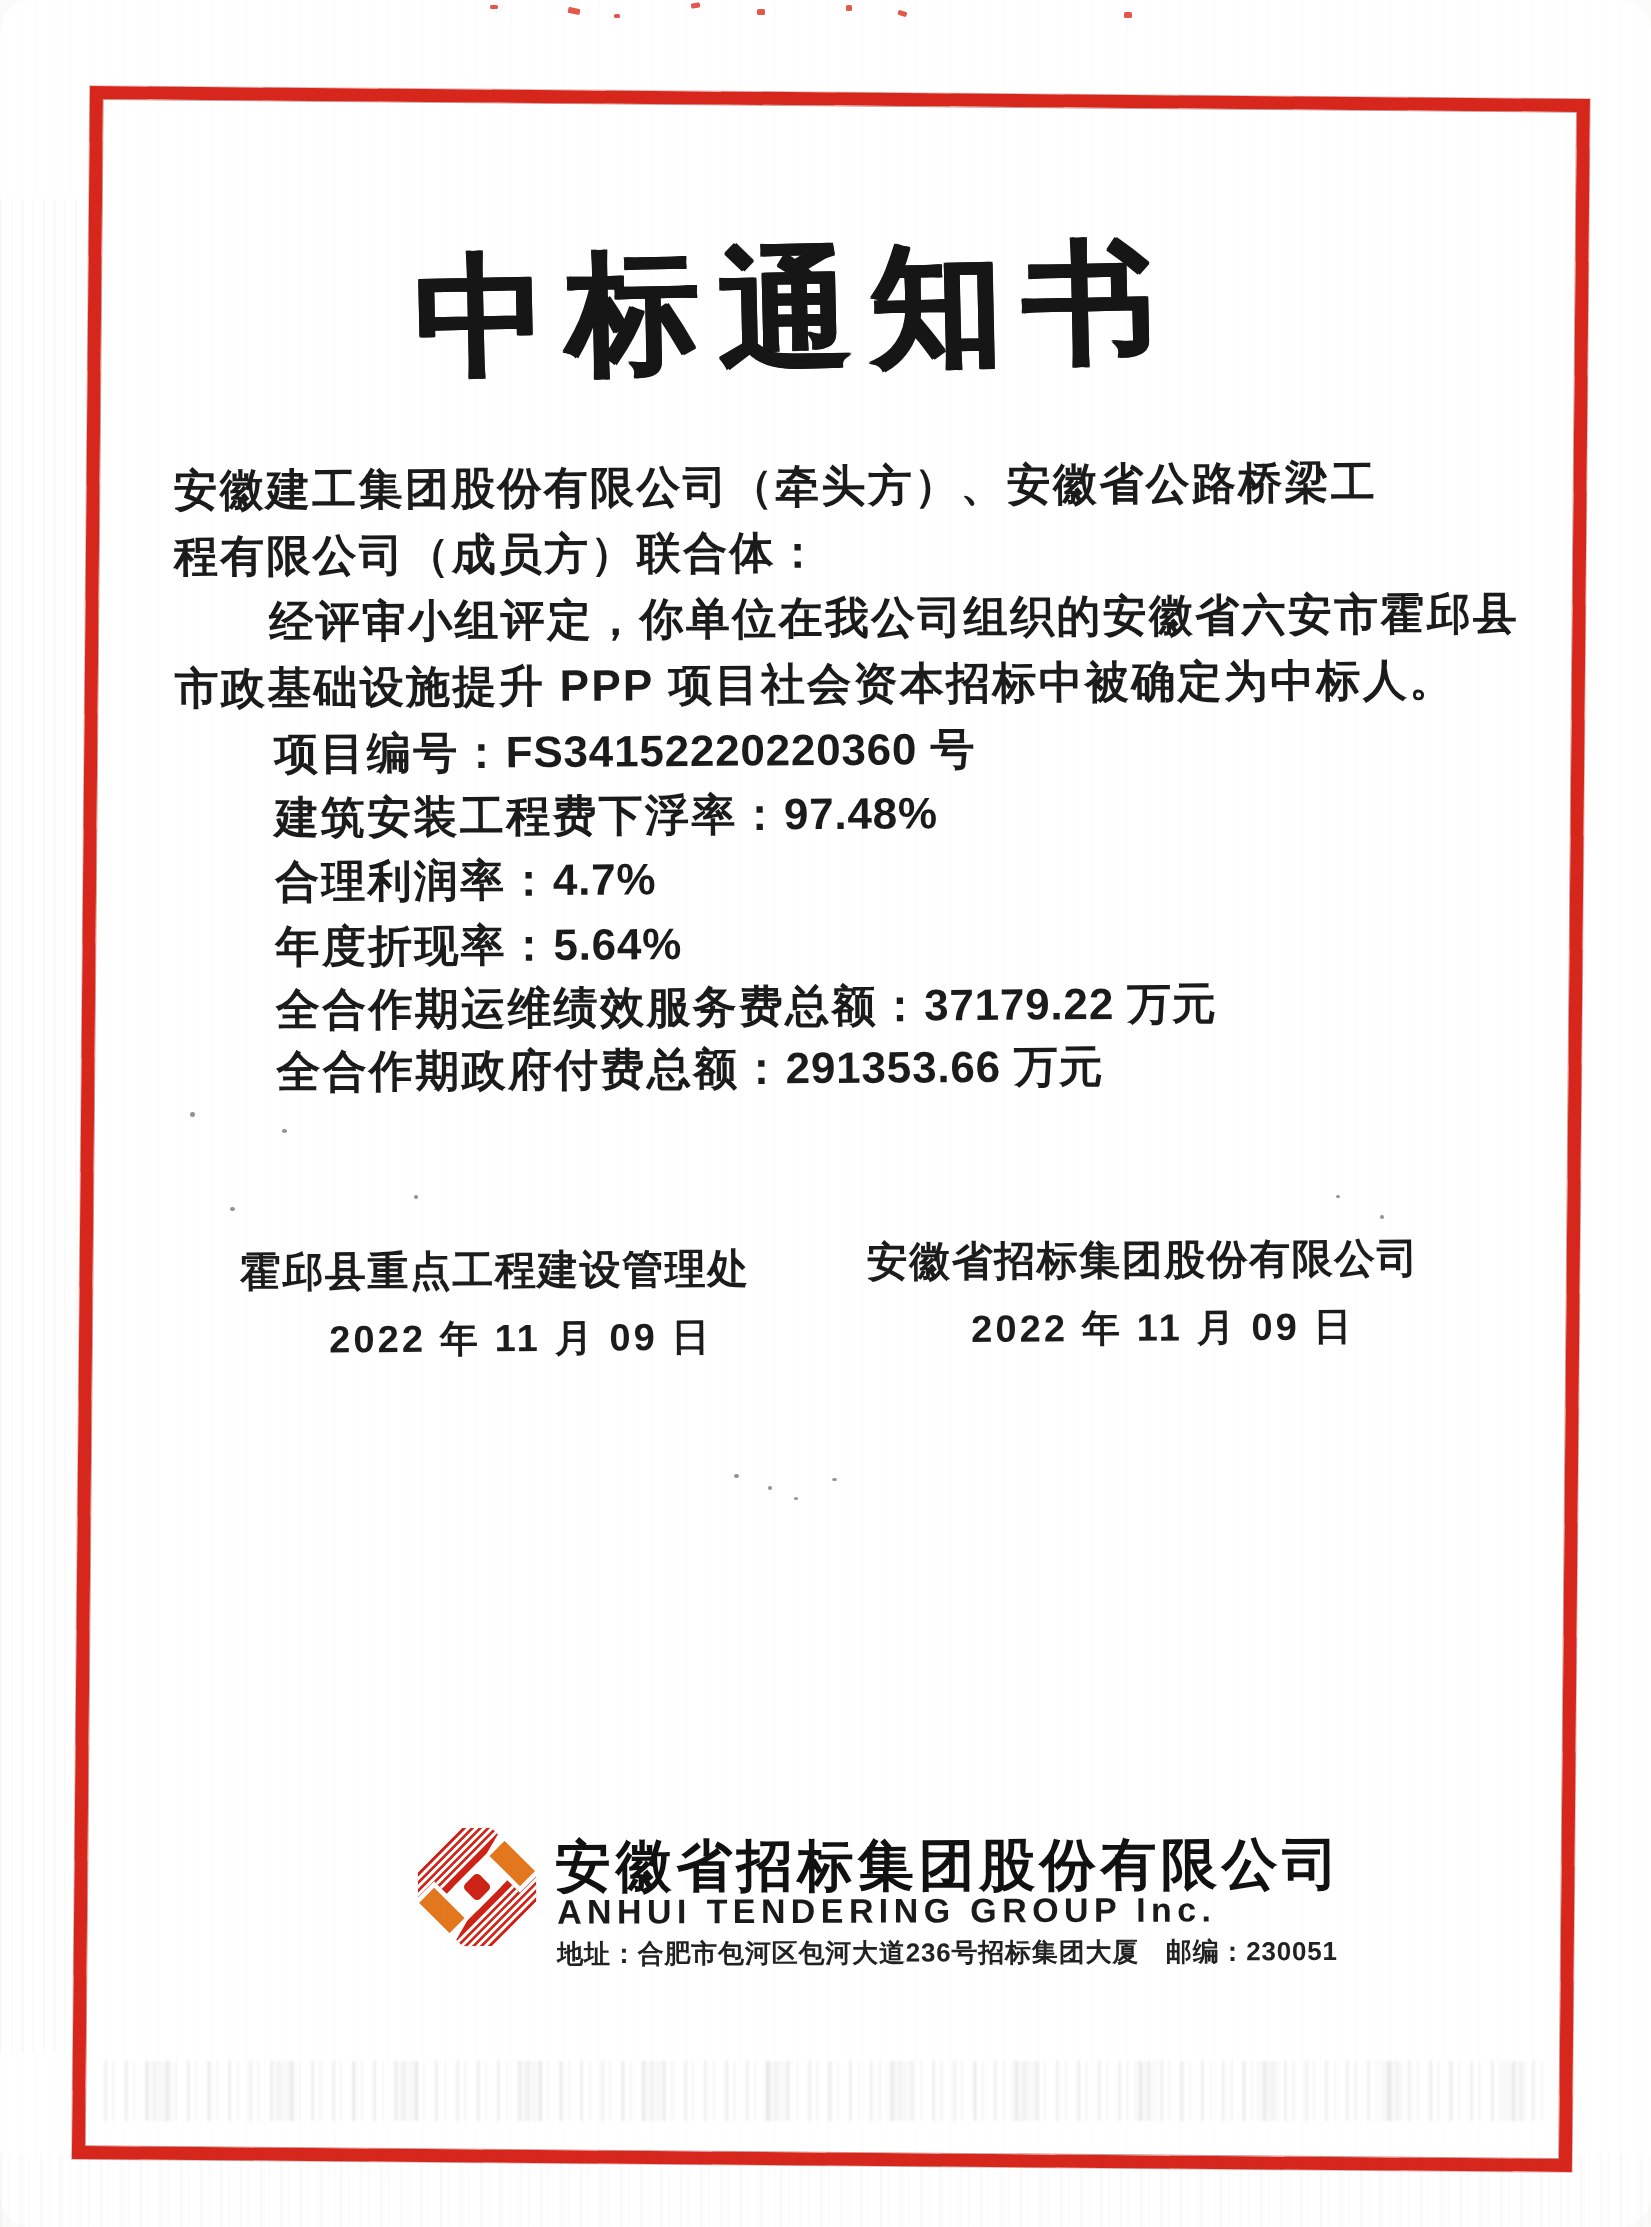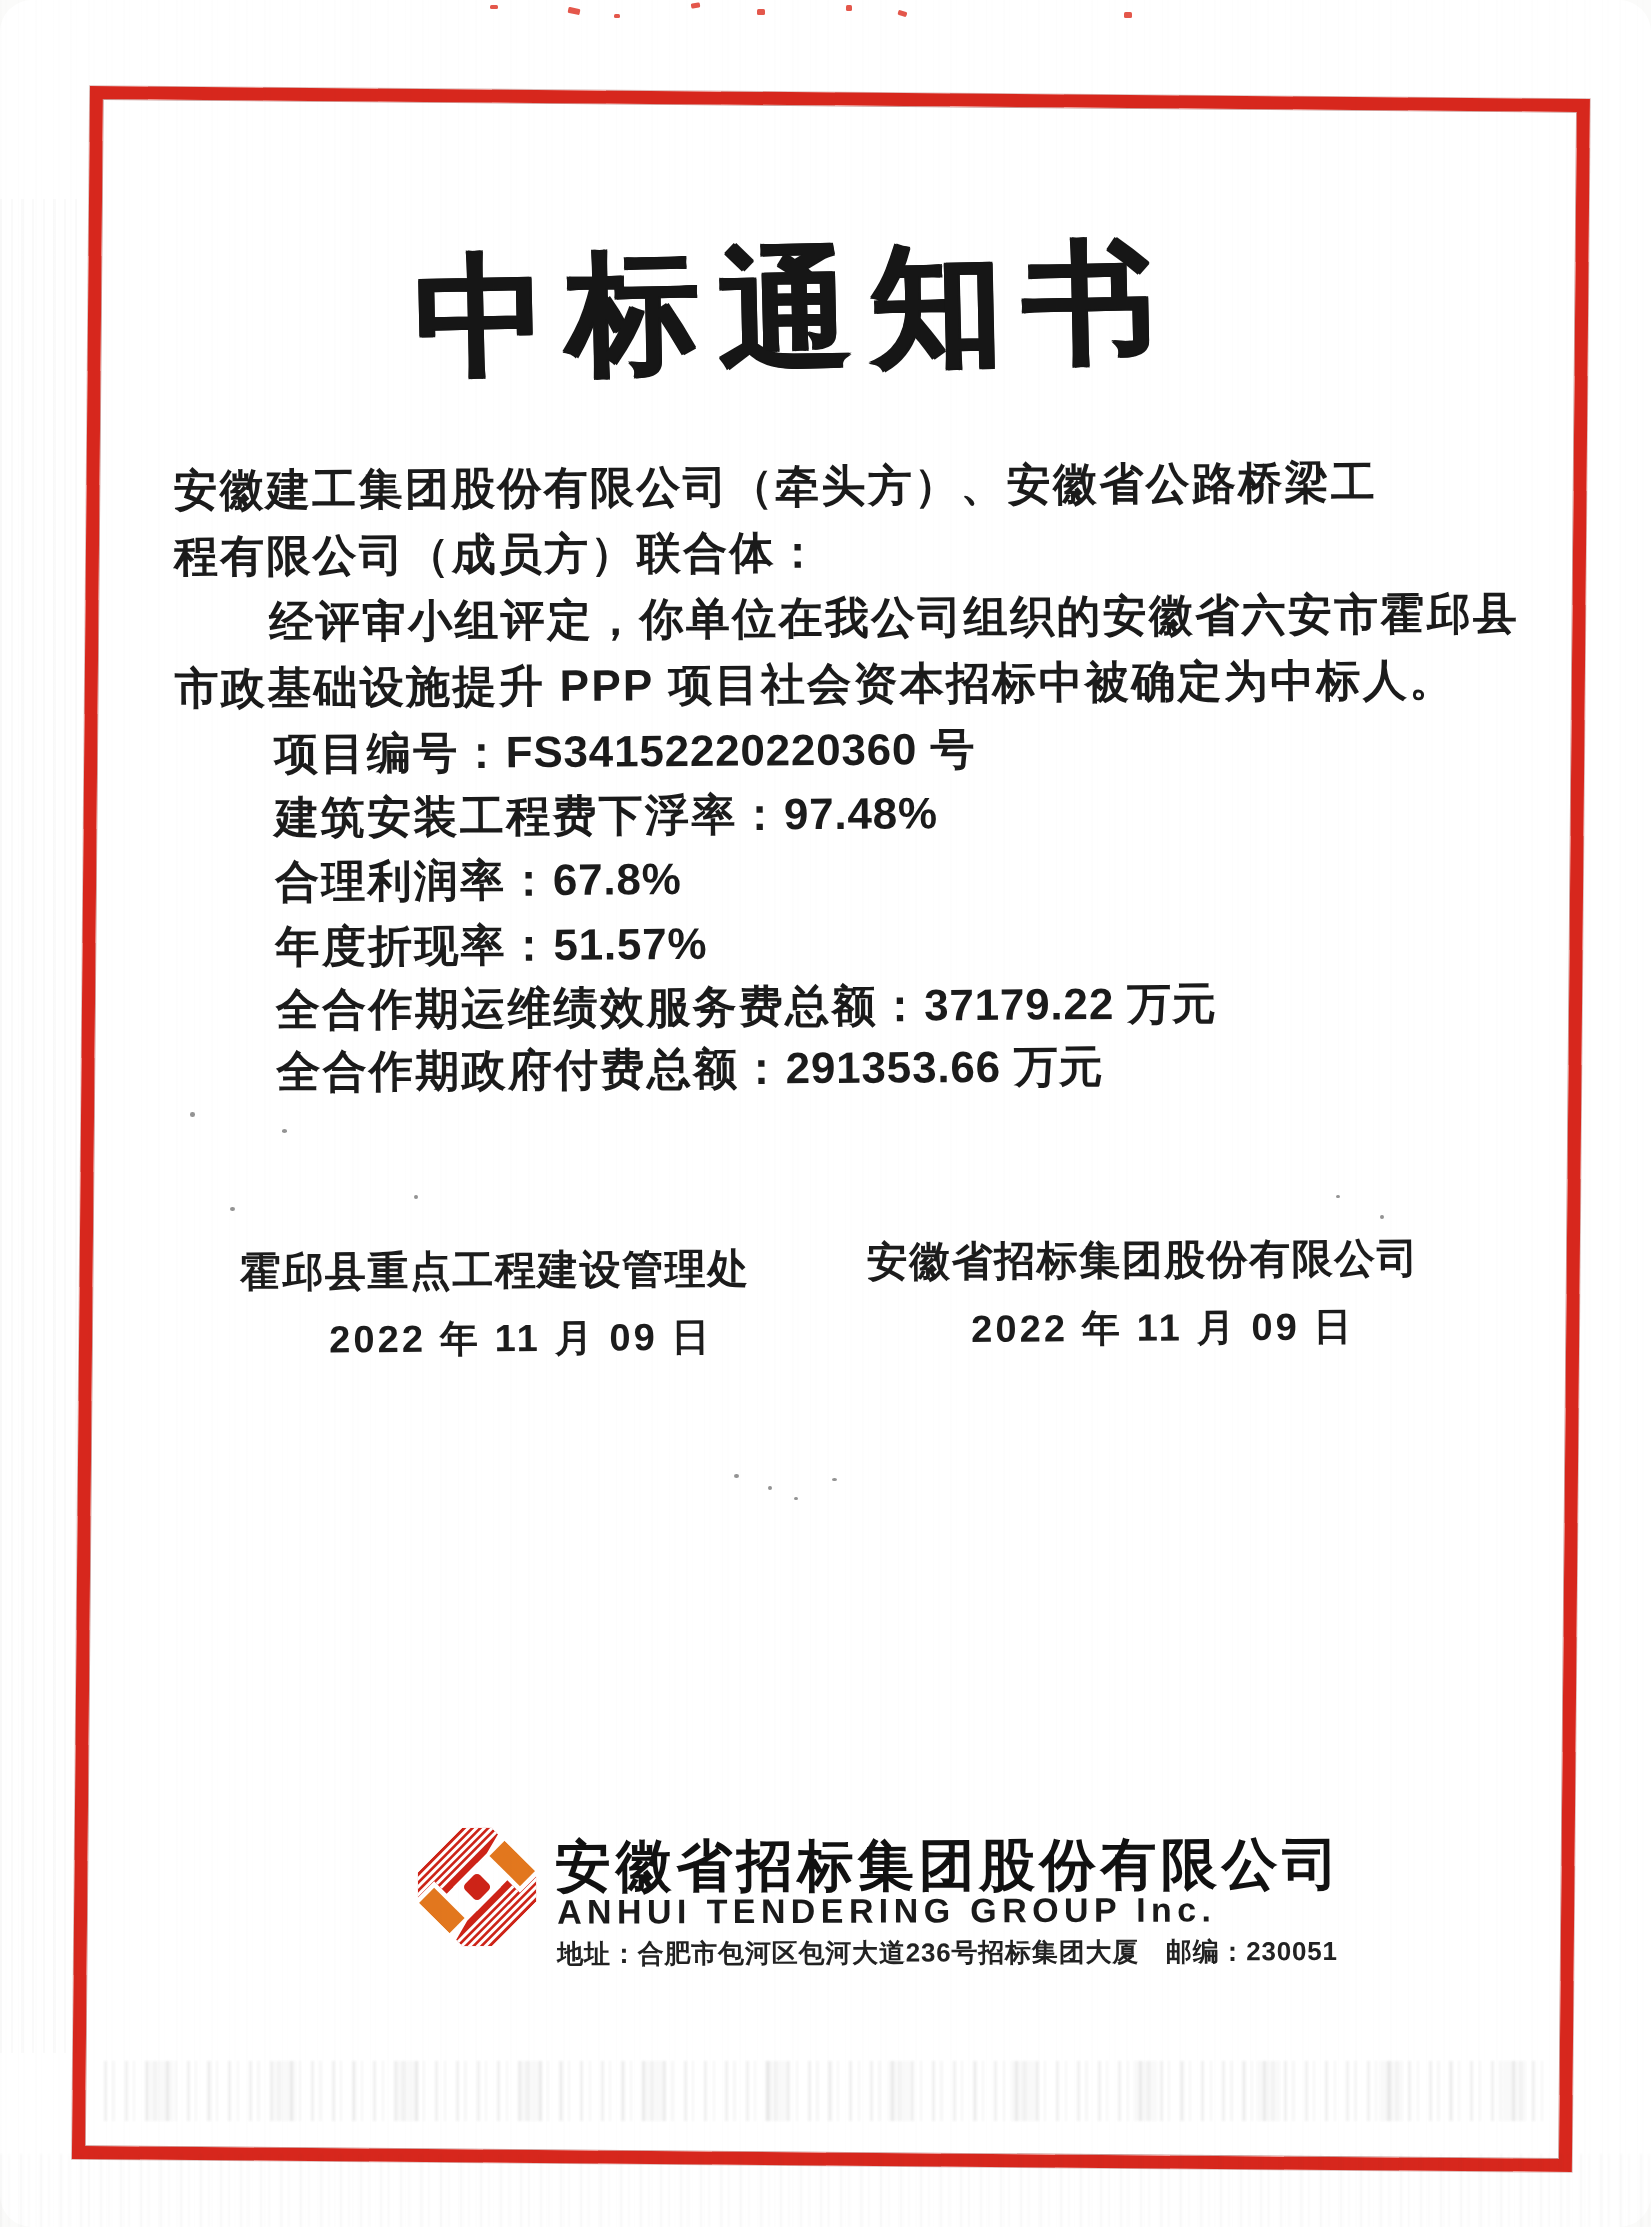--- a/index.html
+++ b/index.html
@@ -86,22 +86,22 @@
     <div class="title">中标通知书</div>
 
     <div class="line r1">安徽建工集团股份有限公司（牵头方）、安徽省公路桥梁工</div>
     <div class="line r2">程有限公司（成员方）联合体：</div>
 
     <div class="line b1">经评审小组评定，你单位在我公司组织的安徽省六安市霍邱县</div>
     <div class="line b2">市政基础设施提升 PPP 项目社会资本招标中被确定为中标人。</div>
 
     <div class="line d0"><span>项目编号：</span><span class="val">FS34152220220360 号</span></div>
     <div class="line d1"><span>建筑安装工程费下浮率：</span><span class="val">97.48%</span></div>
-    <div class="line d2"><span>合理利润率：</span><span class="val">67.8%</span></div>
-    <div class="line d3"><span>年度折现率：</span><span class="val">51.57%</span></div>
+    <div class="line d2"><span>合理利润率：</span><span class="val">4.7%</span></div>
+    <div class="line d3"><span>年度折现率：</span><span class="val">5.64%</span></div>
     <div class="line d4"><span>全合作期运维绩效服务费总额：</span><span class="val">37179.22 万元</span></div>
     <div class="line d5"><span>全合作期政府付费总额：</span><span class="val">291353.66 万元</span></div>
 
     <div class="sig sig-org-l">霍邱县重点工程建设管理处</div>
     <div class="sig sig-date-l">2022 年 11 月 09 日</div>
     <div class="sig sig-org-r">安徽省招标集团股份有限公司</div>
     <div class="sig sig-date-r">2022 年 11 月 09 日</div>
   </div>
 
   <div class="footer">

